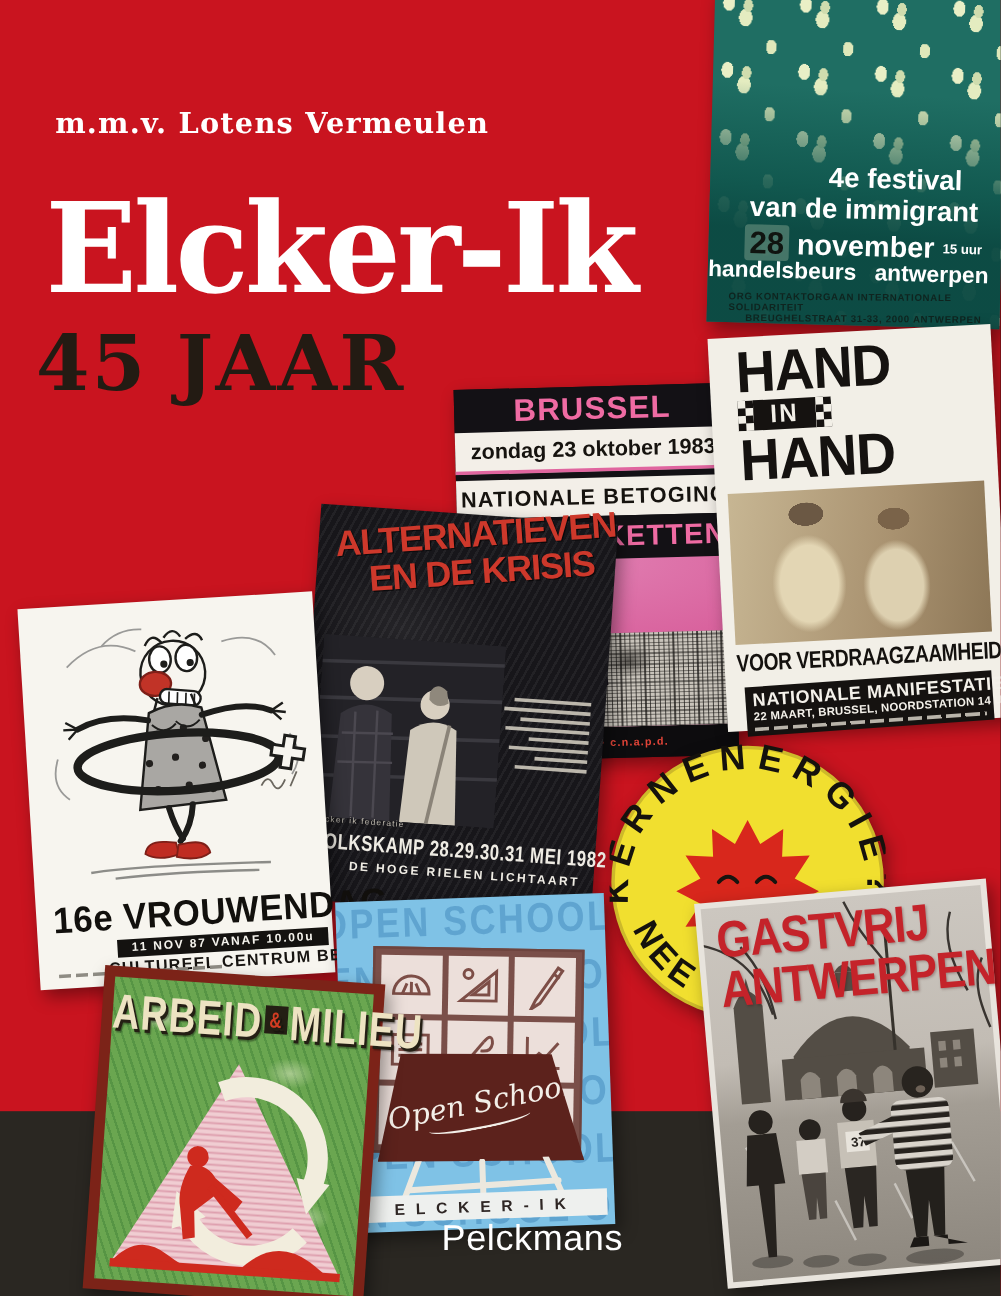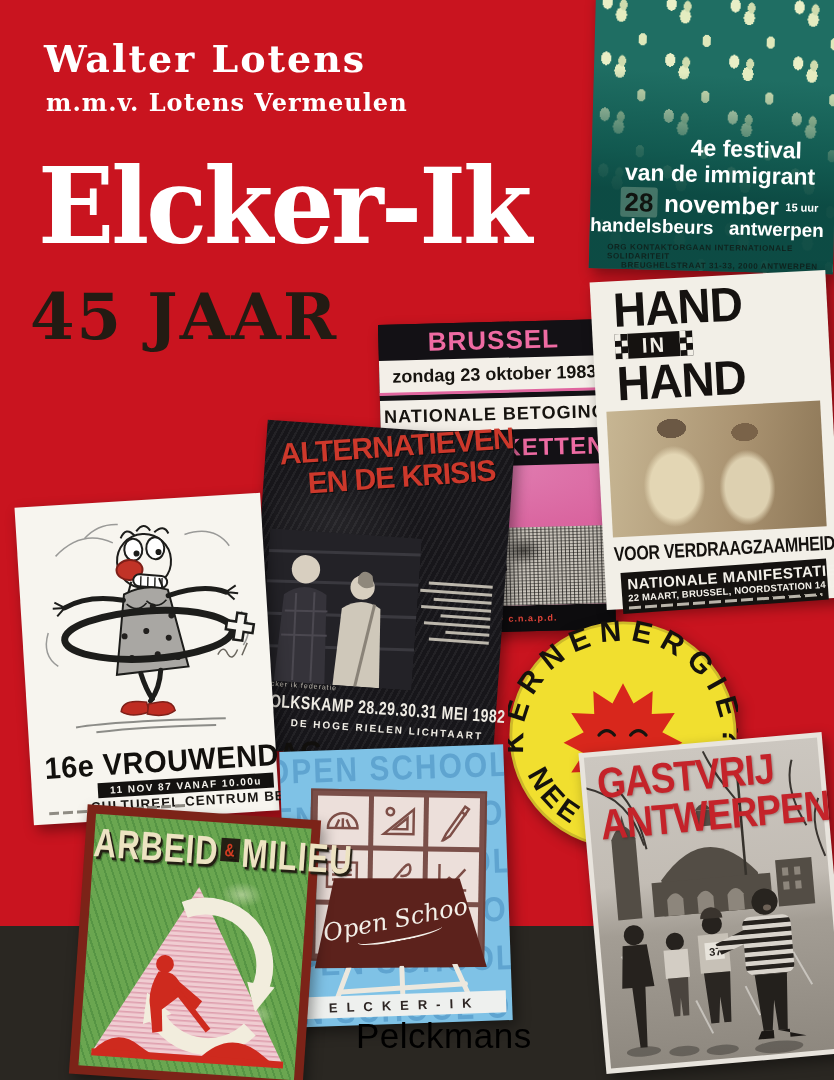--- a/index.html
+++ b/index.html
@@ -7,21 +7,21 @@
          font-family:"Liberation Sans",sans-serif}
   .bottom-band{position:absolute;left:0;top:926px;width:100%;height:154px;background:#2a2722;z-index:0}
 
   
   .author{position:absolute;left:44px;top:36px;color:#fff;font-family:"DejaVu Serif",serif;
           font-weight:bold;font-size:38px;letter-spacing:2px;z-index:1}
   .coauthor{position:absolute;left:46px;top:88px;color:#fff;font-family:"DejaVu Serif",serif;
           font-weight:bold;font-size:24px;letter-spacing:1px;z-index:1}
   .title{position:absolute;left:38px;top:148px;color:#fff;font-family:"DejaVu Serif",serif;
           font-weight:bold;font-size:100px;letter-spacing:-3px;z-index:1;transform:scaleY(1.04)}
-  .subtitle{position:absolute;left:30px;top:285px;color:#231b13;font-family:"DejaVu Serif",serif;
+  .subtitle{position:absolute;left:30px;top:272px;color:#231b13;font-family:"DejaVu Serif",serif;
           font-weight:bold;font-size:64px;line-height:63px;letter-spacing:2px;z-index:1}
 
   .poster{position:absolute;box-shadow:4px 6px 14px rgba(0,0,0,.4)}
 
   
   .p-fest{left:596px;top:-8px;width:244px;height:276px;transform:rotate(1.5deg);transform-origin:top left;
     background-color:#1f6e63;z-index:1;
     background-image:
       linear-gradient(183deg, rgba(31,110,99,0) 30%, rgba(16,86,77,.88) 58%, rgba(12,74,67,.97) 72%),
       radial-gradient(9px 12px at 12px 10px, #e9efc6 55%, transparent 56%),
@@ -149,30 +149,29 @@
   .p-kern{left:508px;top:620px;width:230px;height:230px;z-index:8;filter:drop-shadow(3px 5px 7px rgba(0,0,0,.4))}
 
   
   .p-gas{left:592px;top:742px;width:244px;height:322px;transform:rotate(-5deg);background:#e8e4dd;z-index:9}
   .gas-photo{position:absolute;left:5px;top:5px;right:5px;bottom:5px;
      background:linear-gradient(180deg,#ccc7c0 0%,#c2bcb4 42%,#a39d94 58%,#8e887f 100%)}
   .gas-title{position:absolute;left:16px;top:12px;color:#c4232a;font-weight:bold;font-size:37px;
      line-height:36px;letter-spacing:-1px;transform:scaleY(1.15);transform-origin:top left;white-space:nowrap;
      text-shadow:1px 1px 2px rgba(60,10,10,.3);z-index:2}
 
-  .publisher{position:absolute;left:356px;top:1016px;color:#000000;font-size:35px;letter-spacing:.5px;z-index:10}
+  .publisher{position:absolute;left:368px;top:1016px;color:#ffffff;font-size:30px;letter-spacing:.5px;z-index:10}
 </style>
 </head>
 <body>
 
 <div class="cover">
 
   <div class="bottom-band"></div>
 
-  <div class="author">Walter Lotens</div>
   <div class="coauthor">m.m.v. Lotens Vermeulen</div>
   <div class="title">Elcker-Ik</div>
   <div class="subtitle">
     <div>45 JAAR</div>
   </div>
 
   <div class="poster p-fest">
     <div class="fest-t fest-l1">4e festival</div>
     <div class="fest-t fest-l2">van de immigrant</div>
     <div class="fest-t fest-row">

